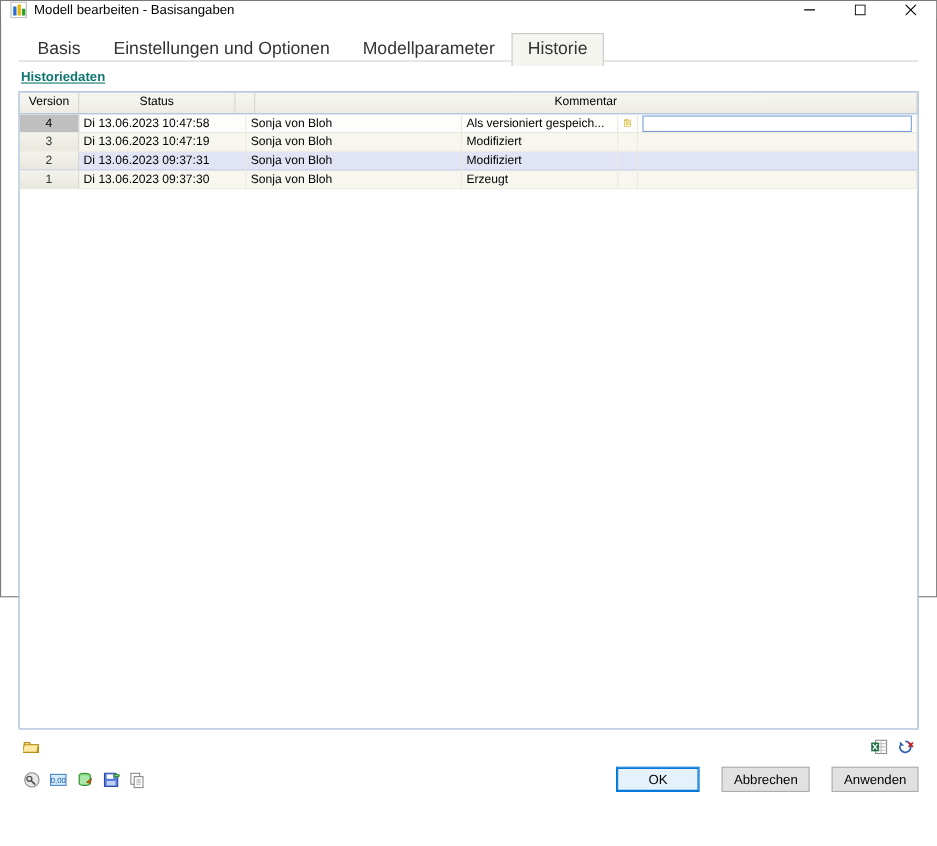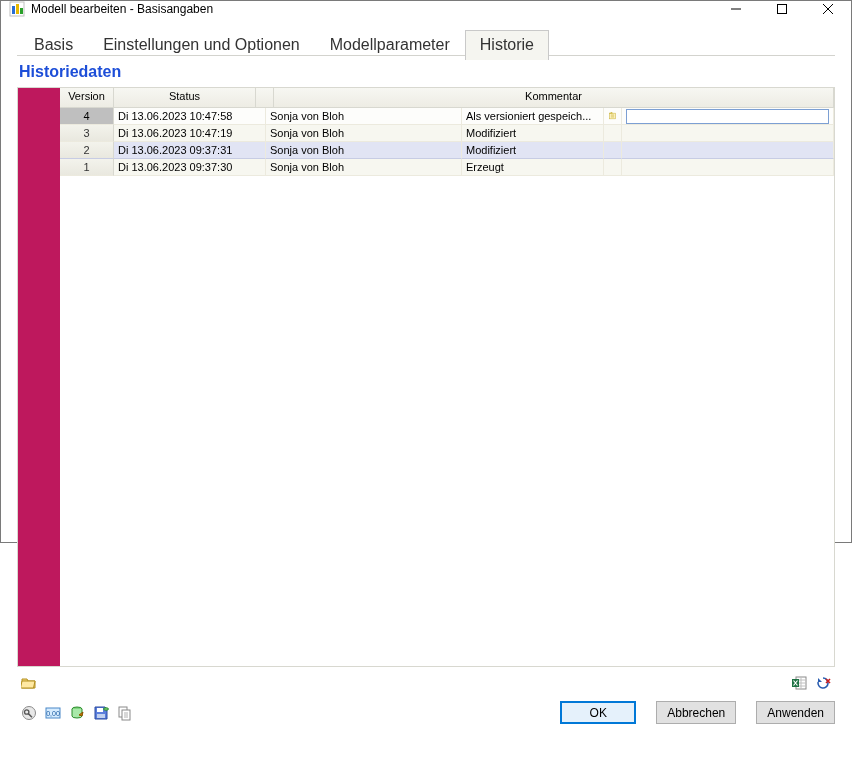--- a/index.html
+++ b/index.html
@@ -63,33 +63,33 @@
   }
 
   
   .panel {
     margin: 0 16px 0 16px;
     flex: 1;
     display: flex; flex-direction: column;
     border-top: 1px solid #d3d3ce;
   }
   .section-label {
-    color: #1d4ed8;
+    color: #0f766e;
     font-weight: 600;
-    font-size: 16px;
+    font-size: 12px;
     padding: 7px 2px 6px 2px;
+    text-decoration: underline;
   }
 
   
   .grid {
     border: 1px solid #d8d8d0;
-    background: #be185d;
+    background: #3b82f6;
     display: flex; flex-direction: column;
     height: 580px;
-    padding-left: 42px;
   }
   .grid-header {
     display: flex;
     background: linear-gradient(#f7f7f2, #edece4);
     border-bottom: 1px solid #d8d8d0;
     height: 20px;
   }
   .grid-header .hcell {
     text-align: center;
     font-size: 11px;

